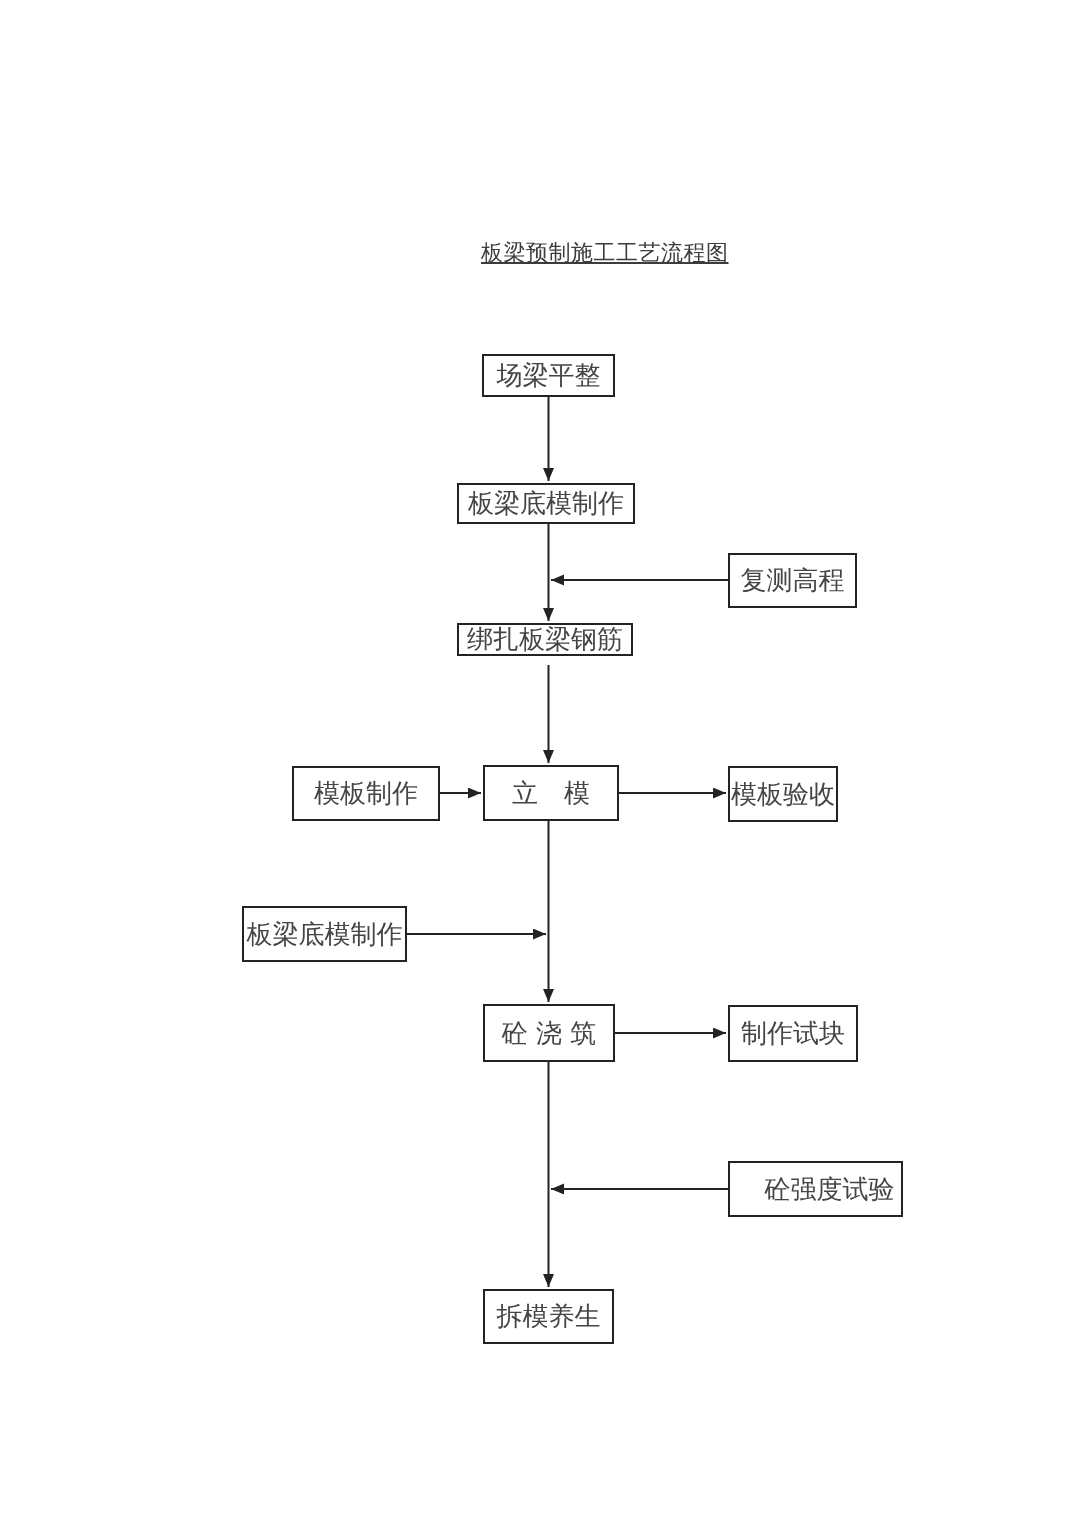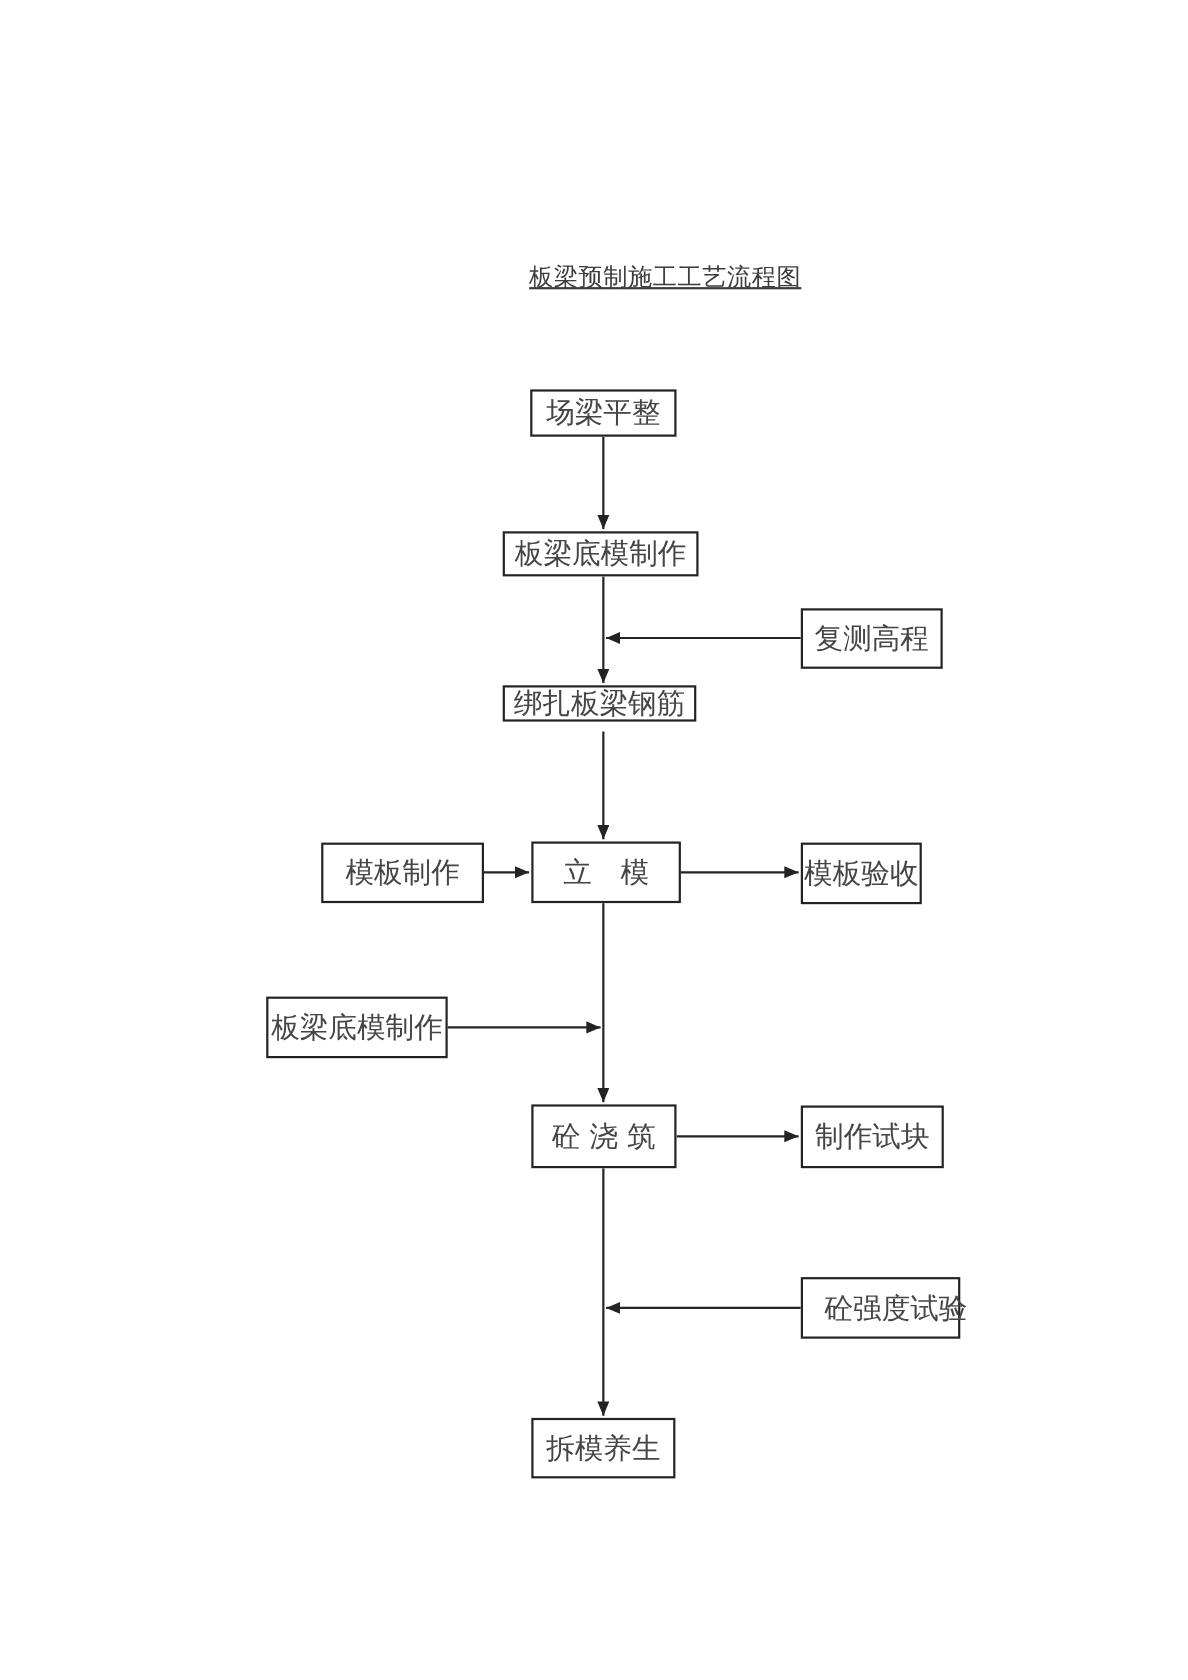--- a/index.html
+++ b/index.html
@@ -100,21 +100,21 @@
   </div>
 
   <div class="node" style="left:483px; top:1004px; width:132px; height:58px;">
     <span>砼 浇 筑</span>
   </div>
 
   <div class="node" style="left:728px; top:1005px; width:130px; height:57px;">
     <span>制作试块</span>
   </div>
 
-  <div class="node" style="left:728px; top:1161px; width:145px; height:56px;padding-left:28px;">
+  <div class="node" style="left:728px; top:1161px; width:175px; height:56px;padding-left:28px;">
     <span>砼强度试验</span>
   </div>
 
   <div class="node" style="left:483px; top:1289px; width:131px; height:55px;">
     <span>拆模养生</span>
   </div>
 
 </div>
 
 </body></html>

